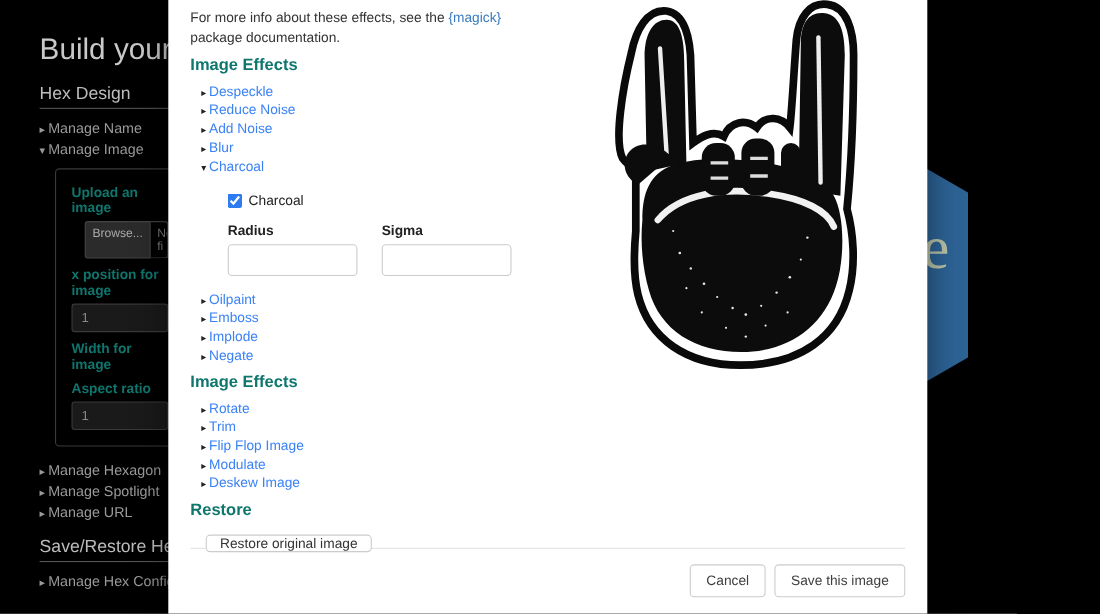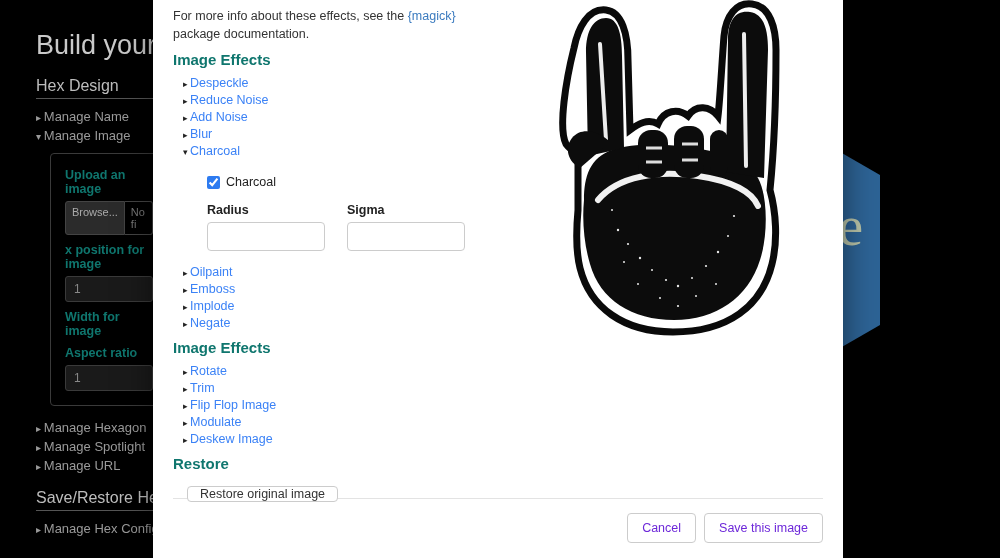--- a/index.html
+++ b/index.html
@@ -44,21 +44,21 @@
     .bg-box {
       border: 1px solid #3a3a3a;
       border-radius: 4px;
       margin: 8px 0 12px 14px;
       padding: 14px 14px;
       width: 118px;
       color: #aaa;
     }
     .bg-label { font-size: 12.5px; color: #0f766e; margin: 8px 0 5px; font-weight: 600; }
     .bg-label:first-child { margin-top: 0; }
-    .bg-file { display: flex; }
+    .bg-file { display: flex; margin-left: 12px; }
     .bg-file-btn {
       background: #2b2b2b;
       border: 1px solid #444;
       padding: 4px 6px;
       font-size: 11px;
       color: #aaa;
       border-radius: 3px 0 0 3px;
     }
     .bg-file-txt {
       border: 1px solid #444;
@@ -181,21 +181,21 @@
       border-top: 1px solid #e3e3e3;
       height: 58px;
       display: flex;
       justify-content: flex-end;
       align-items: center;
       gap: 8px;
     }
     .foot-btn {
       border: 1px solid #ccc;
       background: #fff;
-      color: #6d28d9;
+      color: #404040;
       padding: 7px 14px;
       font-size: 12.5px;
       border-radius: 4px;
       cursor: pointer;
     }
     
     .preview-svg { width: 290px; height: 340px; }
   </style>
 </head>
 <body>

